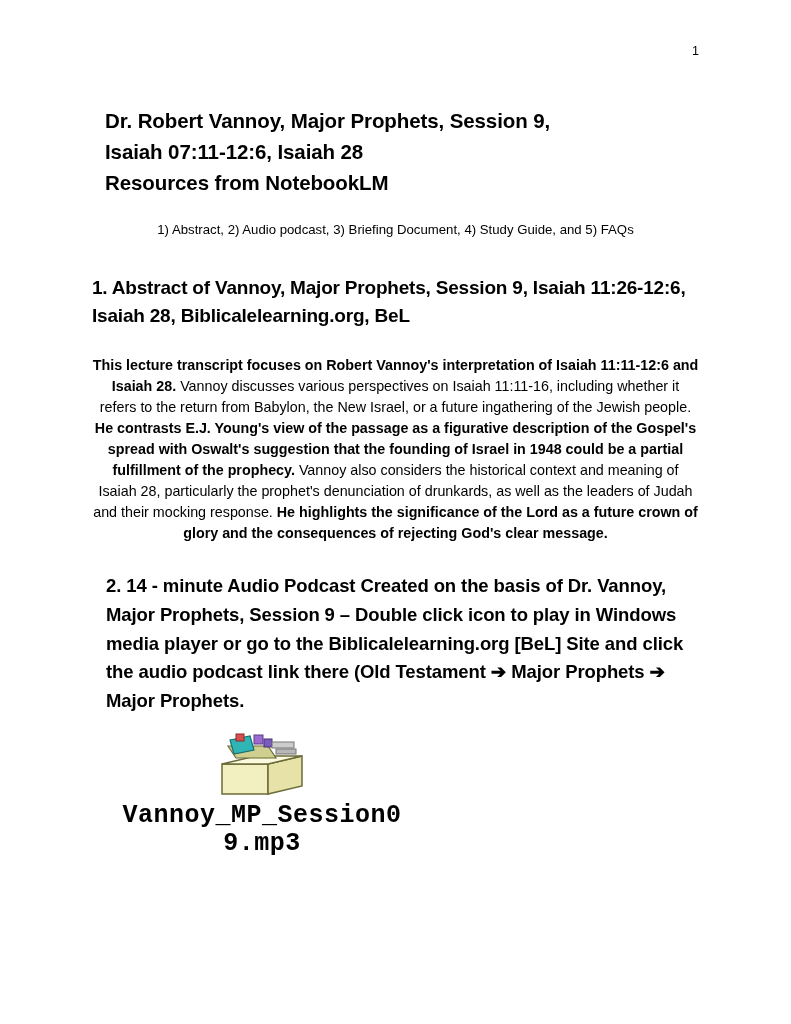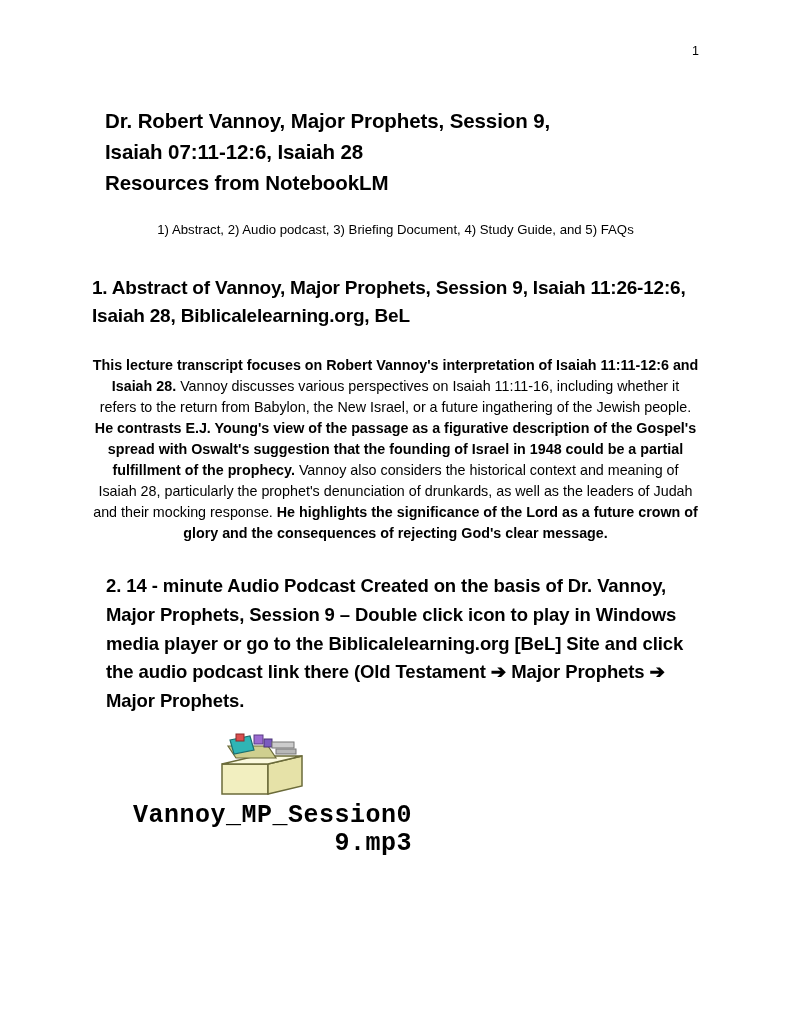--- a/index.html
+++ b/index.html
@@ -92,21 +92,20 @@
     height: 66px;
   }
   .file-name {
     font-family: "Liberation Mono", monospace;
     font-weight: bold;
     font-size: 25px;
     line-height: 1.15;
     margin-top: 4px;
     letter-spacing: 0.5px;
     word-break: break-all;
-    text-align: right;
   }
 </style>
 </head>
 <body>
 
 <div class="page">
 
   <div class="page-number">1</div>
 
   <div class="doc-title">

